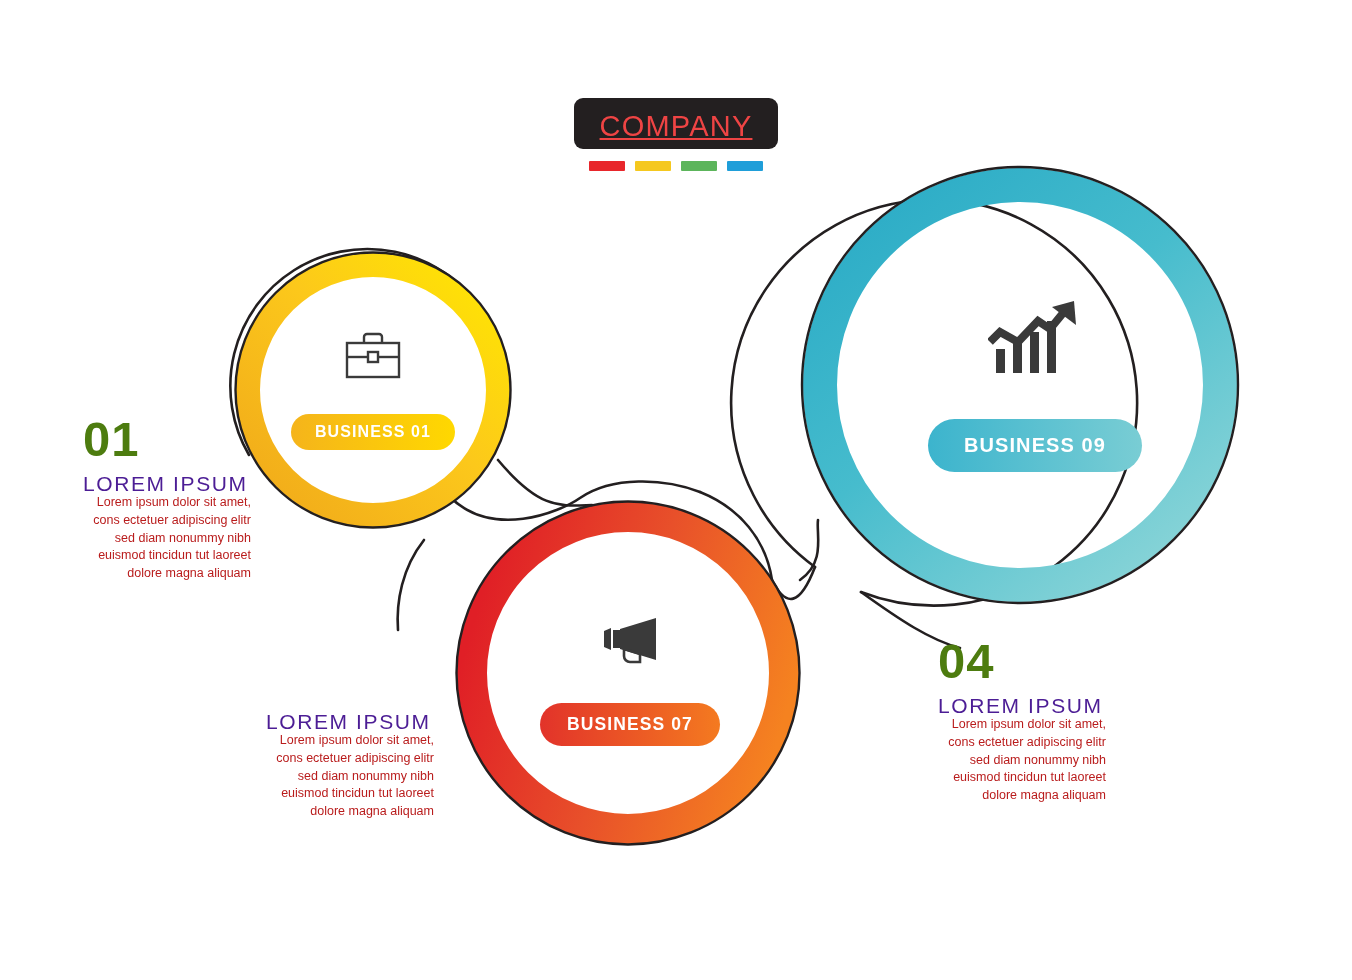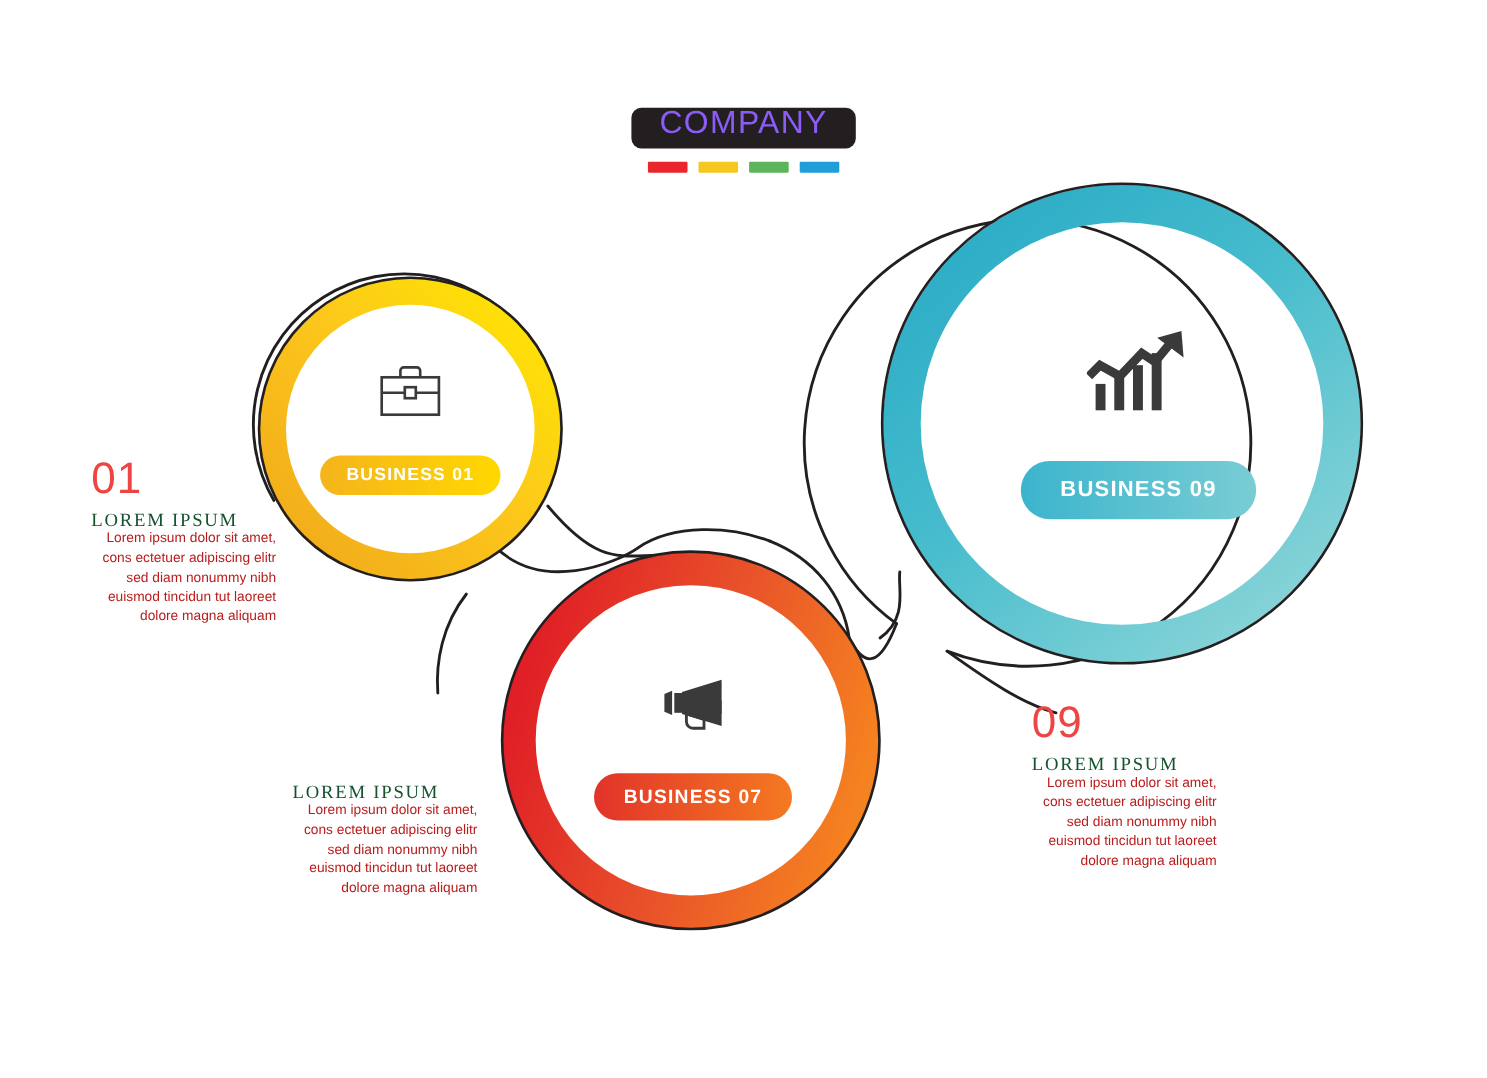--- a/index.html
+++ b/index.html
@@ -19,61 +19,61 @@
   
   #header {
     position:absolute;
     left:0; top:98px;
     width:1352px;
     text-align:center;
   }
   #company-pill {
     display:inline-block;
     background:#231f20;
-    color:#8b5cf6;
+    color:#ef4444;
     font-size:29px;
     letter-spacing:1.2px;
-    padding:0 26px 8px 26px;
+    padding:14px 26px 8px 26px;
     border-radius:9px;
     line-height:1.0;
     font-weight:400;
+    text-decoration:underline;
   }
   #infographic-title {
     margin-top:11px;
     color:#4d4d4d;
     font-size:29px;
     letter-spacing:1.0px;
     font-weight:400;
     line-height:1.0;
   }
   #color-bars {
     margin-top:12px;
     display:flex;
     justify-content:center;
     gap:10px;
   }
   .color-bar { width:36px; height:10px; border-radius:1px; }
 
   
   .info-block { position:absolute; }
   .info-num {
-    font-size:40px;
-    color:#ef4444;
-    font-weight:400;
+    font-size:49px;
+    color:#4d7c0f;
+    font-weight:700;
     letter-spacing:1px;
     line-height:1.0;
   }
   .info-sub {
     margin-top:9px;
-    font-size:17px;
-    color:#14532d;
+    font-size:21px;
+    color:#4c1d95;
     letter-spacing:1.6px;
     font-weight:400;
     line-height:1.0;
-    font-family:Liberation Serif, serif;
   }
   .info-body {
     font-size:12.5px;
     color:#b91c1c;
     line-height:1.42;
     width:175px;
   }
   .align-left  { text-align:left; }
 
   #block-01 { left:83px; top:415px; }
@@ -211,21 +211,21 @@
     <div class="info-sub">LOREM IPSUM</div>
     <div class="info-body" style="text-align:right; width:178px; margin-left:-10px;">Lorem ipsum dolor sit amet, cons ectetuer adipiscing elitr sed diam nonummy nibh euismod tincidun tut laoreet dolore magna aliquam</div>
   </div>
 
   <div class="info-block align-left" id="block-02">
     <div class="info-sub">LOREM IPSUM</div>
     <div class="info-body" style="text-align:right; width:178px; margin-left:-10px;">Lorem ipsum dolor sit amet, cons ectetuer adipiscing elitr sed diam nonummy nibh euismod tincidun tut laoreet dolore magna aliquam</div>
   </div>
 
   <div class="info-block align-left" id="block-03">
-    <div class="info-num">09</div>
+    <div class="info-num">04</div>
     <div class="info-sub">LOREM IPSUM</div>
     <div class="info-body" style="text-align:right; width:178px; margin-left:-10px;">Lorem ipsum dolor sit amet, cons ectetuer adipiscing elitr sed diam nonummy nibh euismod tincidun tut laoreet dolore magna aliquam</div>
   </div>
 
   <div class="circle-content" id="node1-content">
     <span class="node-icon">
       <svg width="58" height="52" viewBox="0 0 58 52">
         <rect x="3" y="13" width="52" height="34" fill="none" stroke="#3a3a3a" stroke-width="2.4"></rect>
         <path d="M20 13 V7 a3 3 0 0 1 3-3 h12 a3 3 0 0 1 3 3 v6" fill="none" stroke="#3a3a3a" stroke-width="2.4"></path>
         <line x1="3" y1="27" x2="24" y2="27" stroke="#3a3a3a" stroke-width="2.4"></line>

